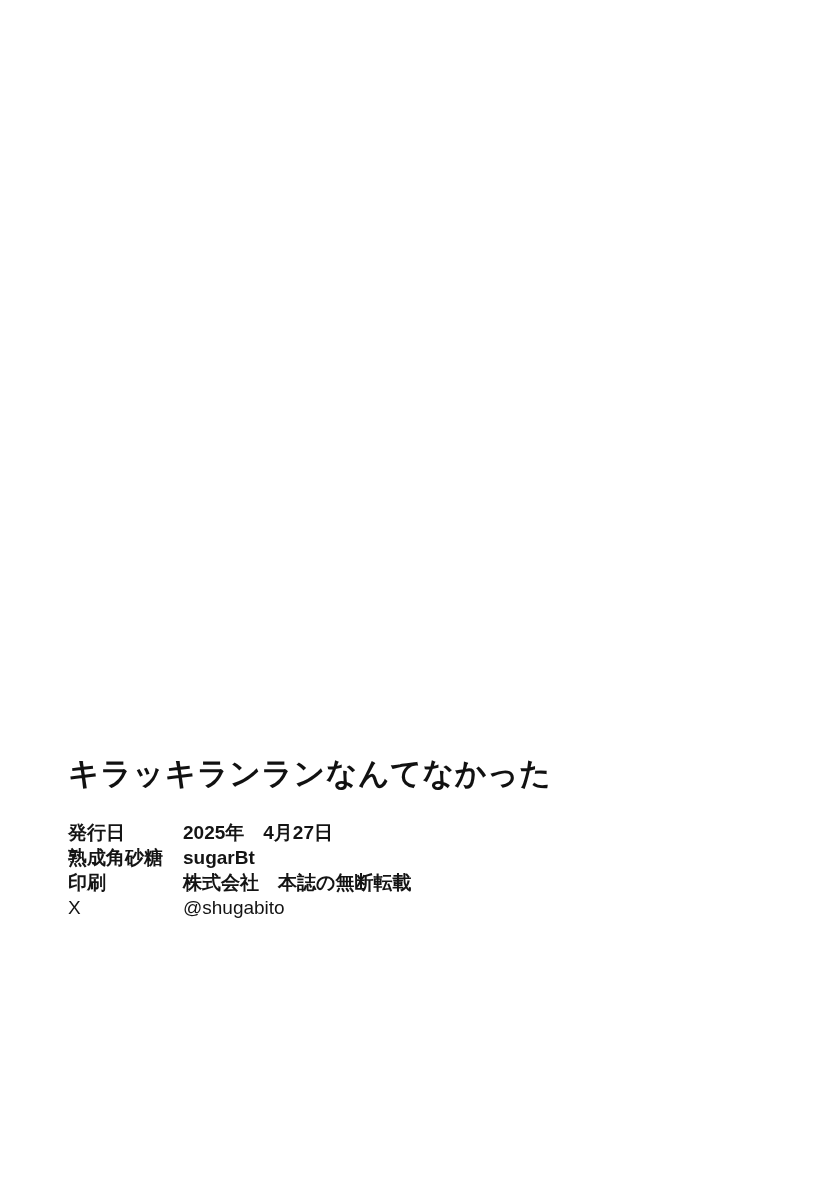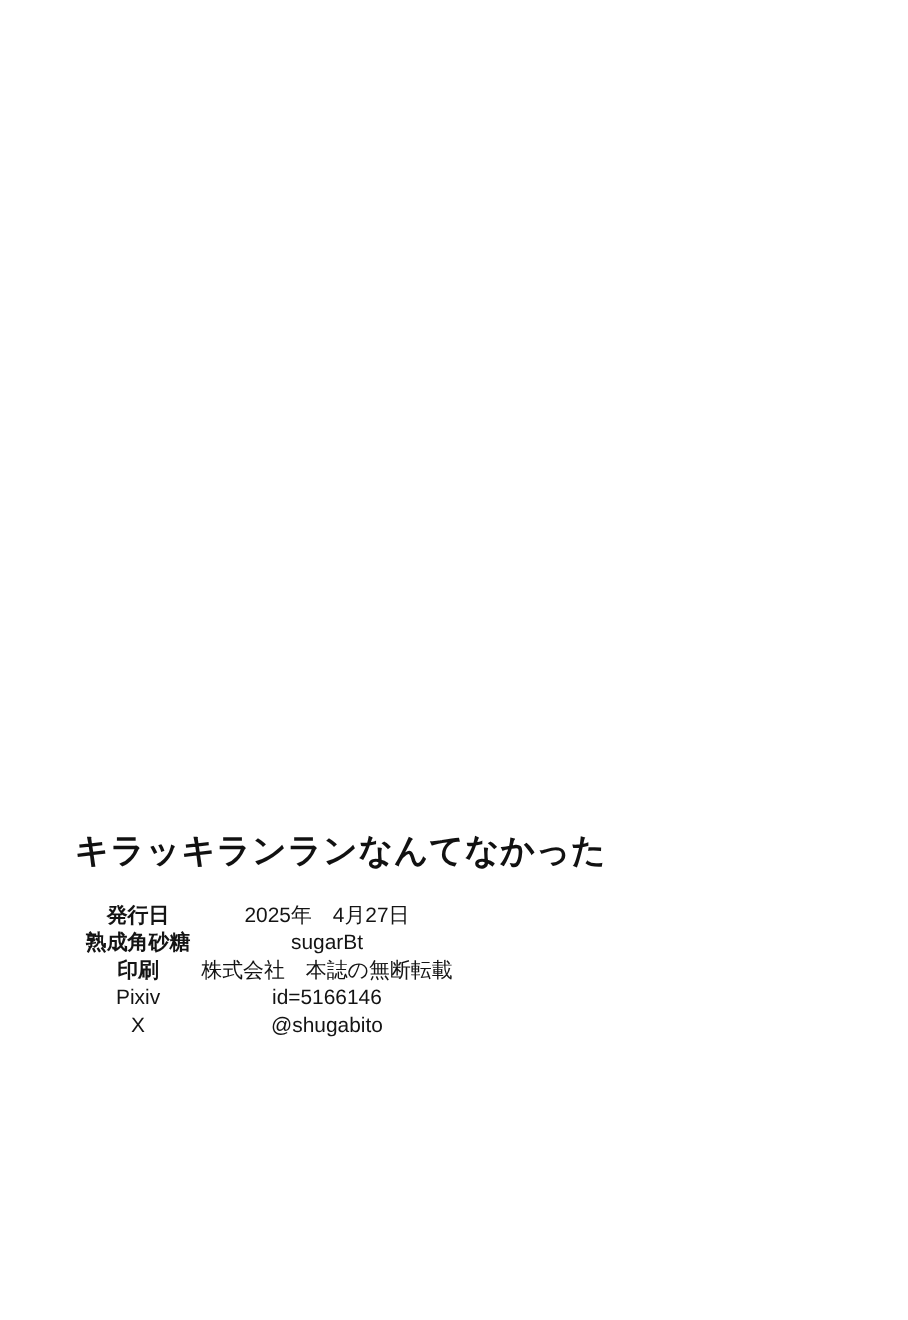--- a/index.html
+++ b/index.html
@@ -31,39 +31,38 @@
     font-weight: bold;
     letter-spacing: 0.5px;
     line-height: 1.2;
     margin: 0 0 28px 0;
     color: #111111;
     white-space: nowrap;
   }
   .info-table {
     border-collapse: collapse;
     margin: 0 0 20px 0;
-    text-align: center;
   }
   .info-table tr {
     height: 25px;
   }
   .info-table td {
     padding: 0;
     font-size: 19px;
     line-height: 25px;
     color: #141414;
     vertical-align: baseline;
     white-space: nowrap;
   }
   .info-label {
     width: 115px;
     font-weight: bold;
   }
   .info-value {
-    font-weight: normal;
+    font-weight: bold;
   }
   .info-table tr.latin td {
     font-weight: normal;
   }
   .notices {
     margin-top: 22px;
   }
   .notice-line {
     font-size: 19px;
     font-weight: bold;
@@ -88,24 +87,20 @@
         </tr>
         <tr>
           <td class="info-label">熟成角砂糖</td>
           <td class="info-value">sugarBt</td>
         </tr>
         <tr>
           <td class="info-label">印刷</td>
           <td class="info-value">株式会社　本誌の無断転載</td>
         </tr>
         <tr class="latin">
-          <td class="info-label">Pixiv</td>
-          <td class="info-value">id=5166146</td>
-        </tr>
-        <tr class="latin">
           <td class="info-label">X</td>
           <td class="info-value">@shugabito</td>
         </tr>
       </tbody>
     </table>
 
     <div class="notices">
     </div>
 
   </div>

